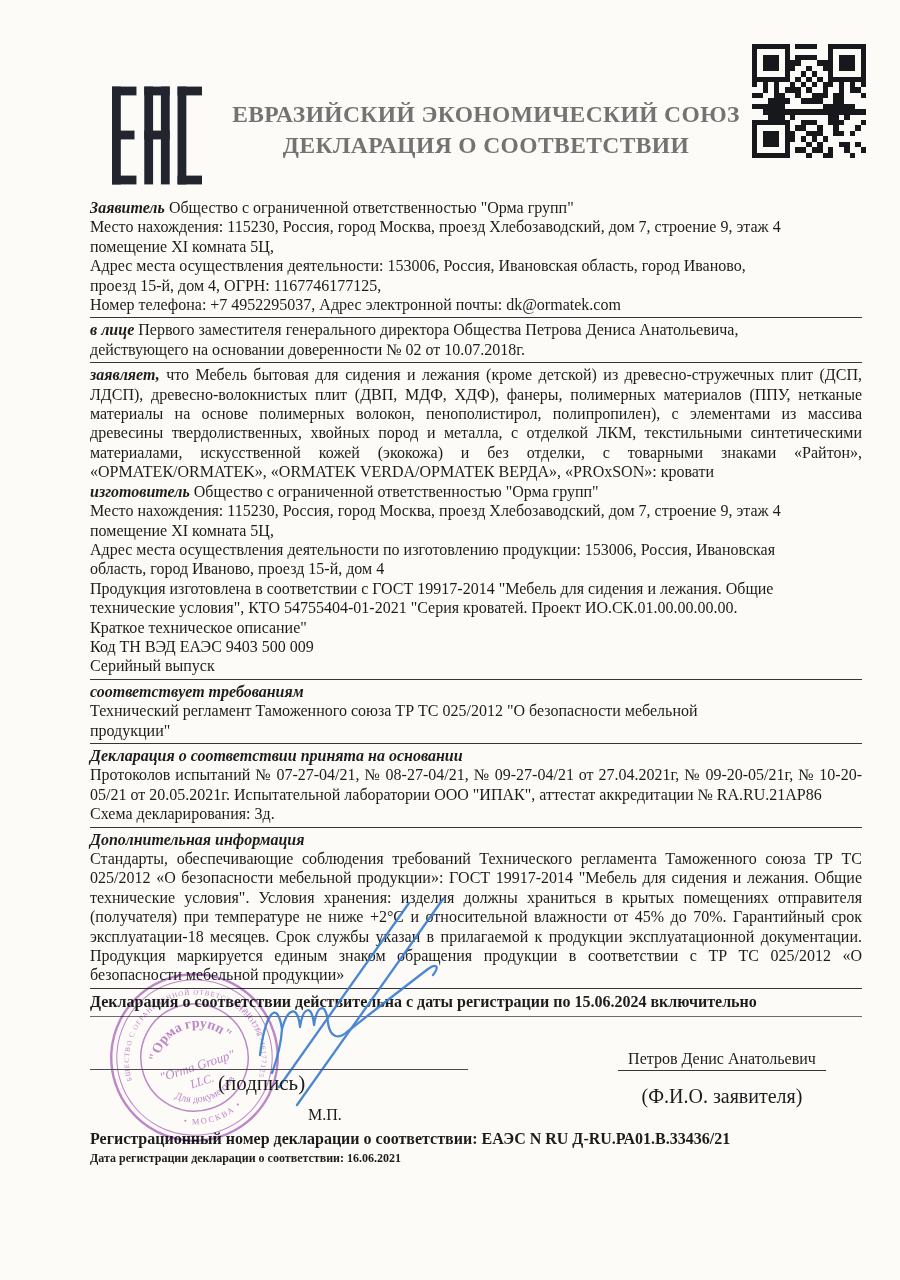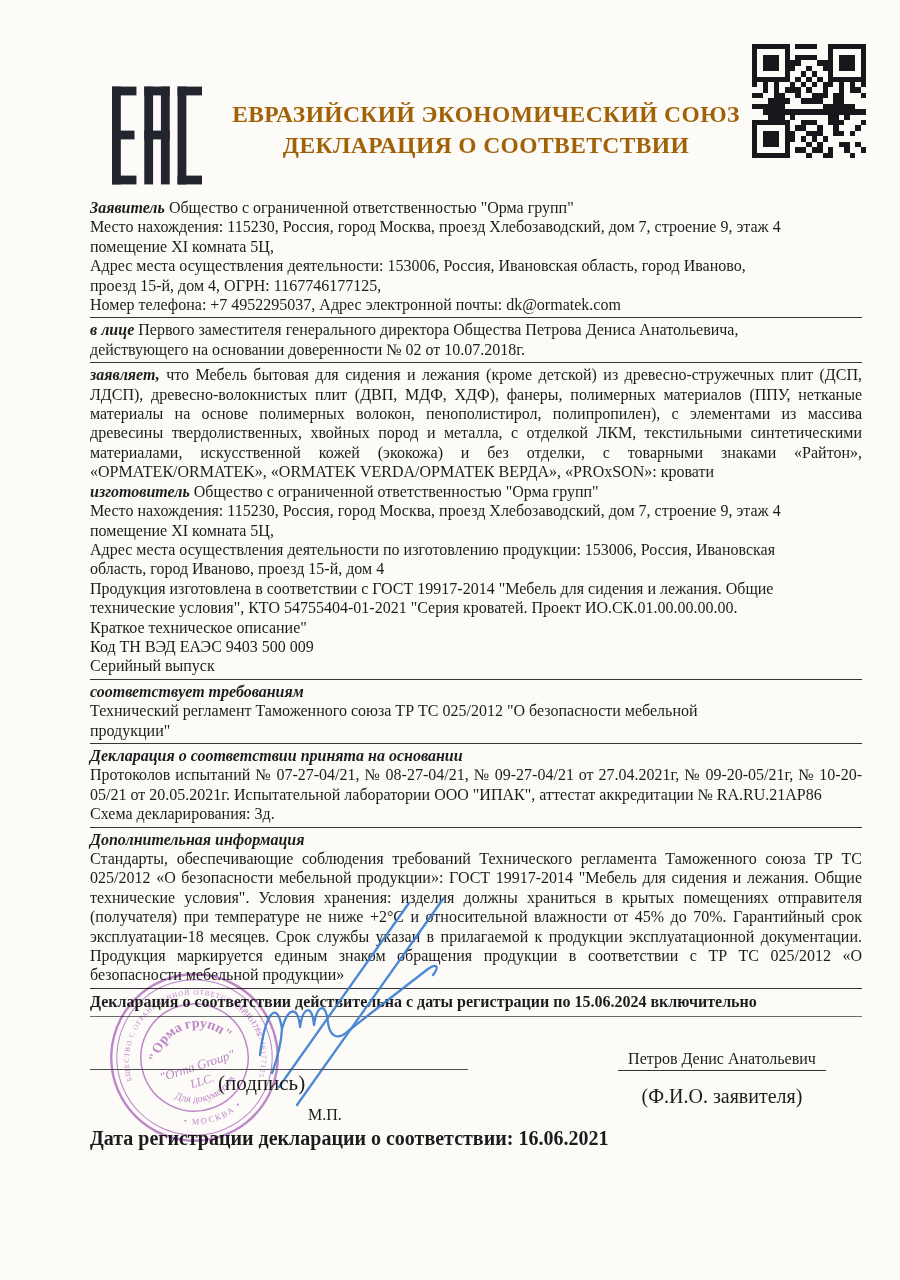--- a/index.html
+++ b/index.html
@@ -6,21 +6,21 @@
   .page{
     position:relative; width:900px; height:1280px; margin:0 auto;
     background:#fcfbf8; overflow:hidden;
     font-family:"Liberation Serif","DejaVu Serif",serif;
     color:#1c1c1c;
   }
   
   .eac-logo{position:absolute; left:112px; top:86px; width:90px; height:99px;}
   .titles{
     position:absolute; left:210px; top:99px; width:552px; text-align:center;
-    font-weight:bold; font-size:23.5px; line-height:31px; letter-spacing:.4px; color:#a16207;
+    font-weight:bold; font-size:23.5px; line-height:31px; letter-spacing:.4px; color:#737373;
   }
   .qr{position:absolute; left:752px; top:44px; width:114px; height:114px;}
   
   .doc{position:absolute; left:90px; top:196px; width:772px; font-size:16px; line-height:19.4px;}
   .sec{padding:2px 0 3px 0;}
   .sec.rule{border-bottom:1.6px solid #35353a;}
   .doc p{margin:0;}
   b{font-weight:bold;font-style:italic;}
   .pre{white-space:pre-line;}
   .just{text-align:justify;}
@@ -30,21 +30,21 @@
   .sig-svg{position:absolute; left:95px; top:-120px; width:340px; height:230px; pointer-events:none;}
   .stamp-svg{position:absolute; left:12px; top:-52px; width:185px; height:185px; mix-blend-mode:multiply; opacity:.85; pointer-events:none;}
   .sig-line{position:absolute; left:0; top:52px; width:378px; border-bottom:1.7px solid #4a4a50;}
   .sig-caption{position:absolute; left:128px; top:57px; font-size:21px;}
   .mp{position:absolute; left:218px; top:88px; font-size:16px;}
   .fio-wrap{position:absolute; left:479px; top:32px; width:306px; text-align:center;}
   .fio-name{display:inline-block; border-bottom:1.3px solid #333; padding:0 10px 1px 10px; font-size:16px;}
   .fio-caption{font-size:20px; margin-top:16px;}
   
   .reg{margin-top:26px; font-weight:bold; font-size:16px;}
-  .regdate{margin-top:32px; font-weight:bold; font-size:20px;}
+  .regdate{margin-top:32px; font-weight:bold; font-size:12px;}
   .stamp-text{fill:#b574c4; font-family:"Liberation Serif",serif;}
 </style>
 </head>
 <body>
 
 <div class="page">
 
   <svg class="eac-logo" viewBox="0 0 92 100" aria-hidden="true">
     <g fill="#23252e">
 
@@ -411,19 +411,23 @@
       <div class="sig-line"></div>
       <div class="sig-caption">(подпись)</div>
       <div class="mp">М.П.</div>
 
       <div class="fio-wrap">
         <span class="fio-name">Петров Денис Анатольевич</span>
         <div class="fio-caption">(Ф.И.О. заявителя)</div>
       </div>
     </div>
 
+    <p class="reg">
+      <span>Регистрационный номер декларации о соответствии:</span>
+      <span>ЕАЭС N RU Д-RU.РА01.В.33436/21</span>
+    </p>
     <p class="regdate">
       <span>Дата регистрации декларации о соответствии:</span>
       <span>16.06.2021</span>
     </p>
 
   </div>
 </div>
 
 </body></html>

